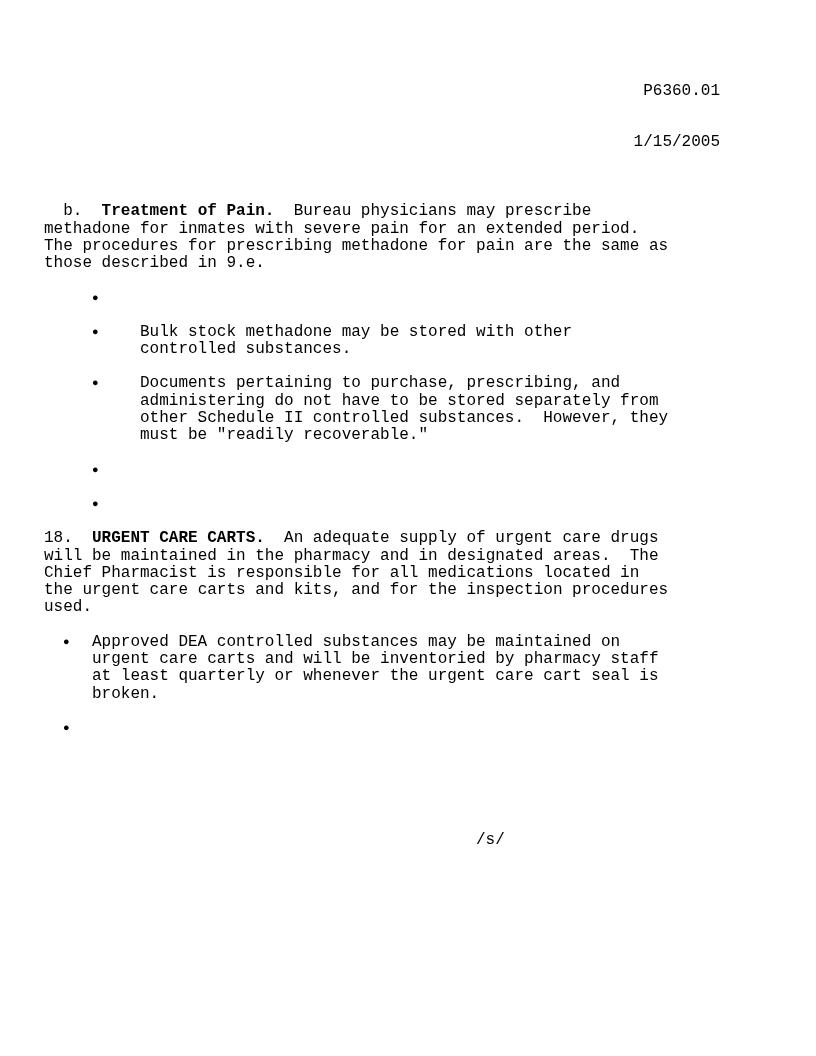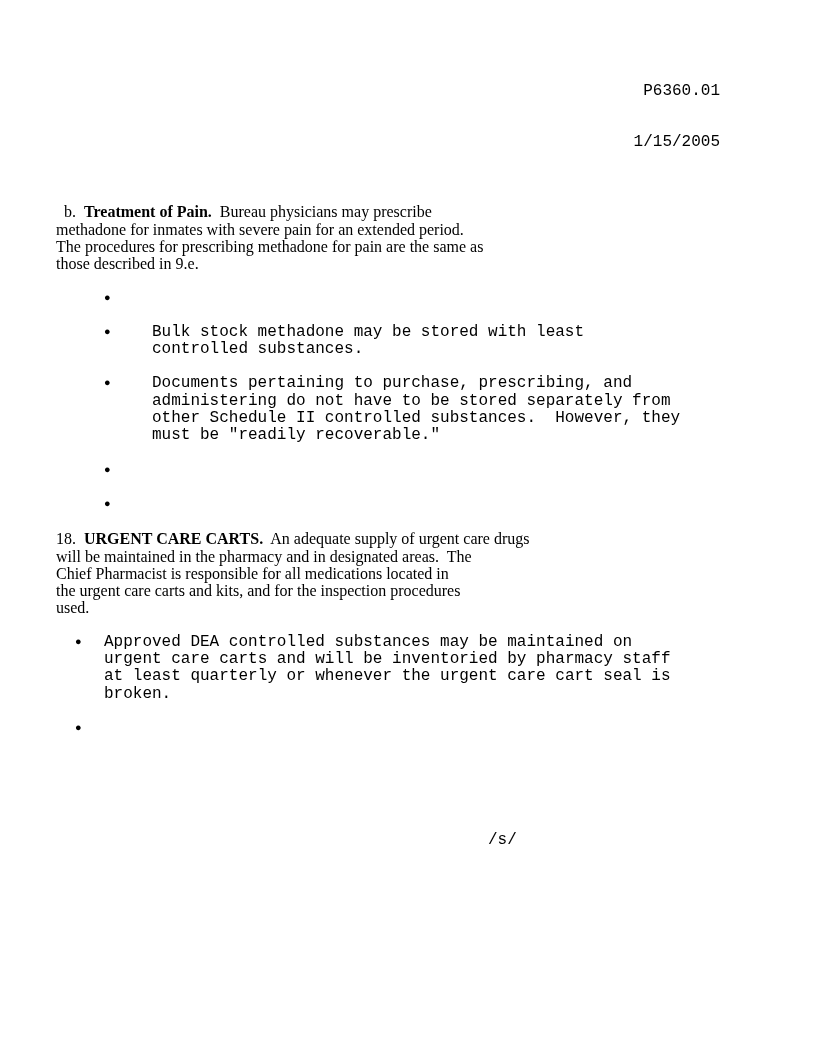--- a/index.html
+++ b/index.html
@@ -11,31 +11,30 @@
   .page {
     position: relative;
     width: 816px;
     height: 1056px;
     margin: 0 auto;
     background: #ffffff;
     color: #000000;
     font-family: "Liberation Mono", "DejaVu Sans Mono", monospace;
     font-size: 16px;
     line-height: 17.3px;
-    padding: 48px 96px 0 56px;
+    padding: 48px 96px 0 44px;
     overflow: hidden;
   }
   .doc-header {
     text-align: right;
     white-space: pre;
   }
   .para {
     margin: 17px 0 0 0;
     white-space: pre;
-    font-family: Liberation Serif, serif;
   }
   .bold { font-weight: bold; }
   .bullets { margin: 0; }
   .bullet {
     display: flex;
     align-items: flex-start;
     margin-top: 17px;
   }
   .bullets.level1 .bullet { padding-left: 48px; }
   .bullets.level1 .glyph { width: 48px; }
@@ -71,21 +70,21 @@
 methadone for inmates with severe pain for an extended period.
 The procedures for prescribing methadone for pain are the same as
 those described in 9.e.</span></p>
 
   <div class="bullets level1">
     <div class="bullet">
       <span class="glyph">●</span>
     </div>
     <div class="bullet">
       <span class="glyph">●</span>
-      <span class="btext">Bulk stock methadone may be stored with least
+      <span class="btext">Bulk stock methadone may be stored with other
 controlled substances.</span>
     </div>
     <div class="bullet">
       <span class="glyph">●</span>
       <span class="btext">Documents pertaining to purchase, prescribing, and
 administering do not have to be stored separately from
 other Schedule II controlled substances.  However, they
 must be "readily recoverable."</span>
     </div>
     <div class="bullet">

